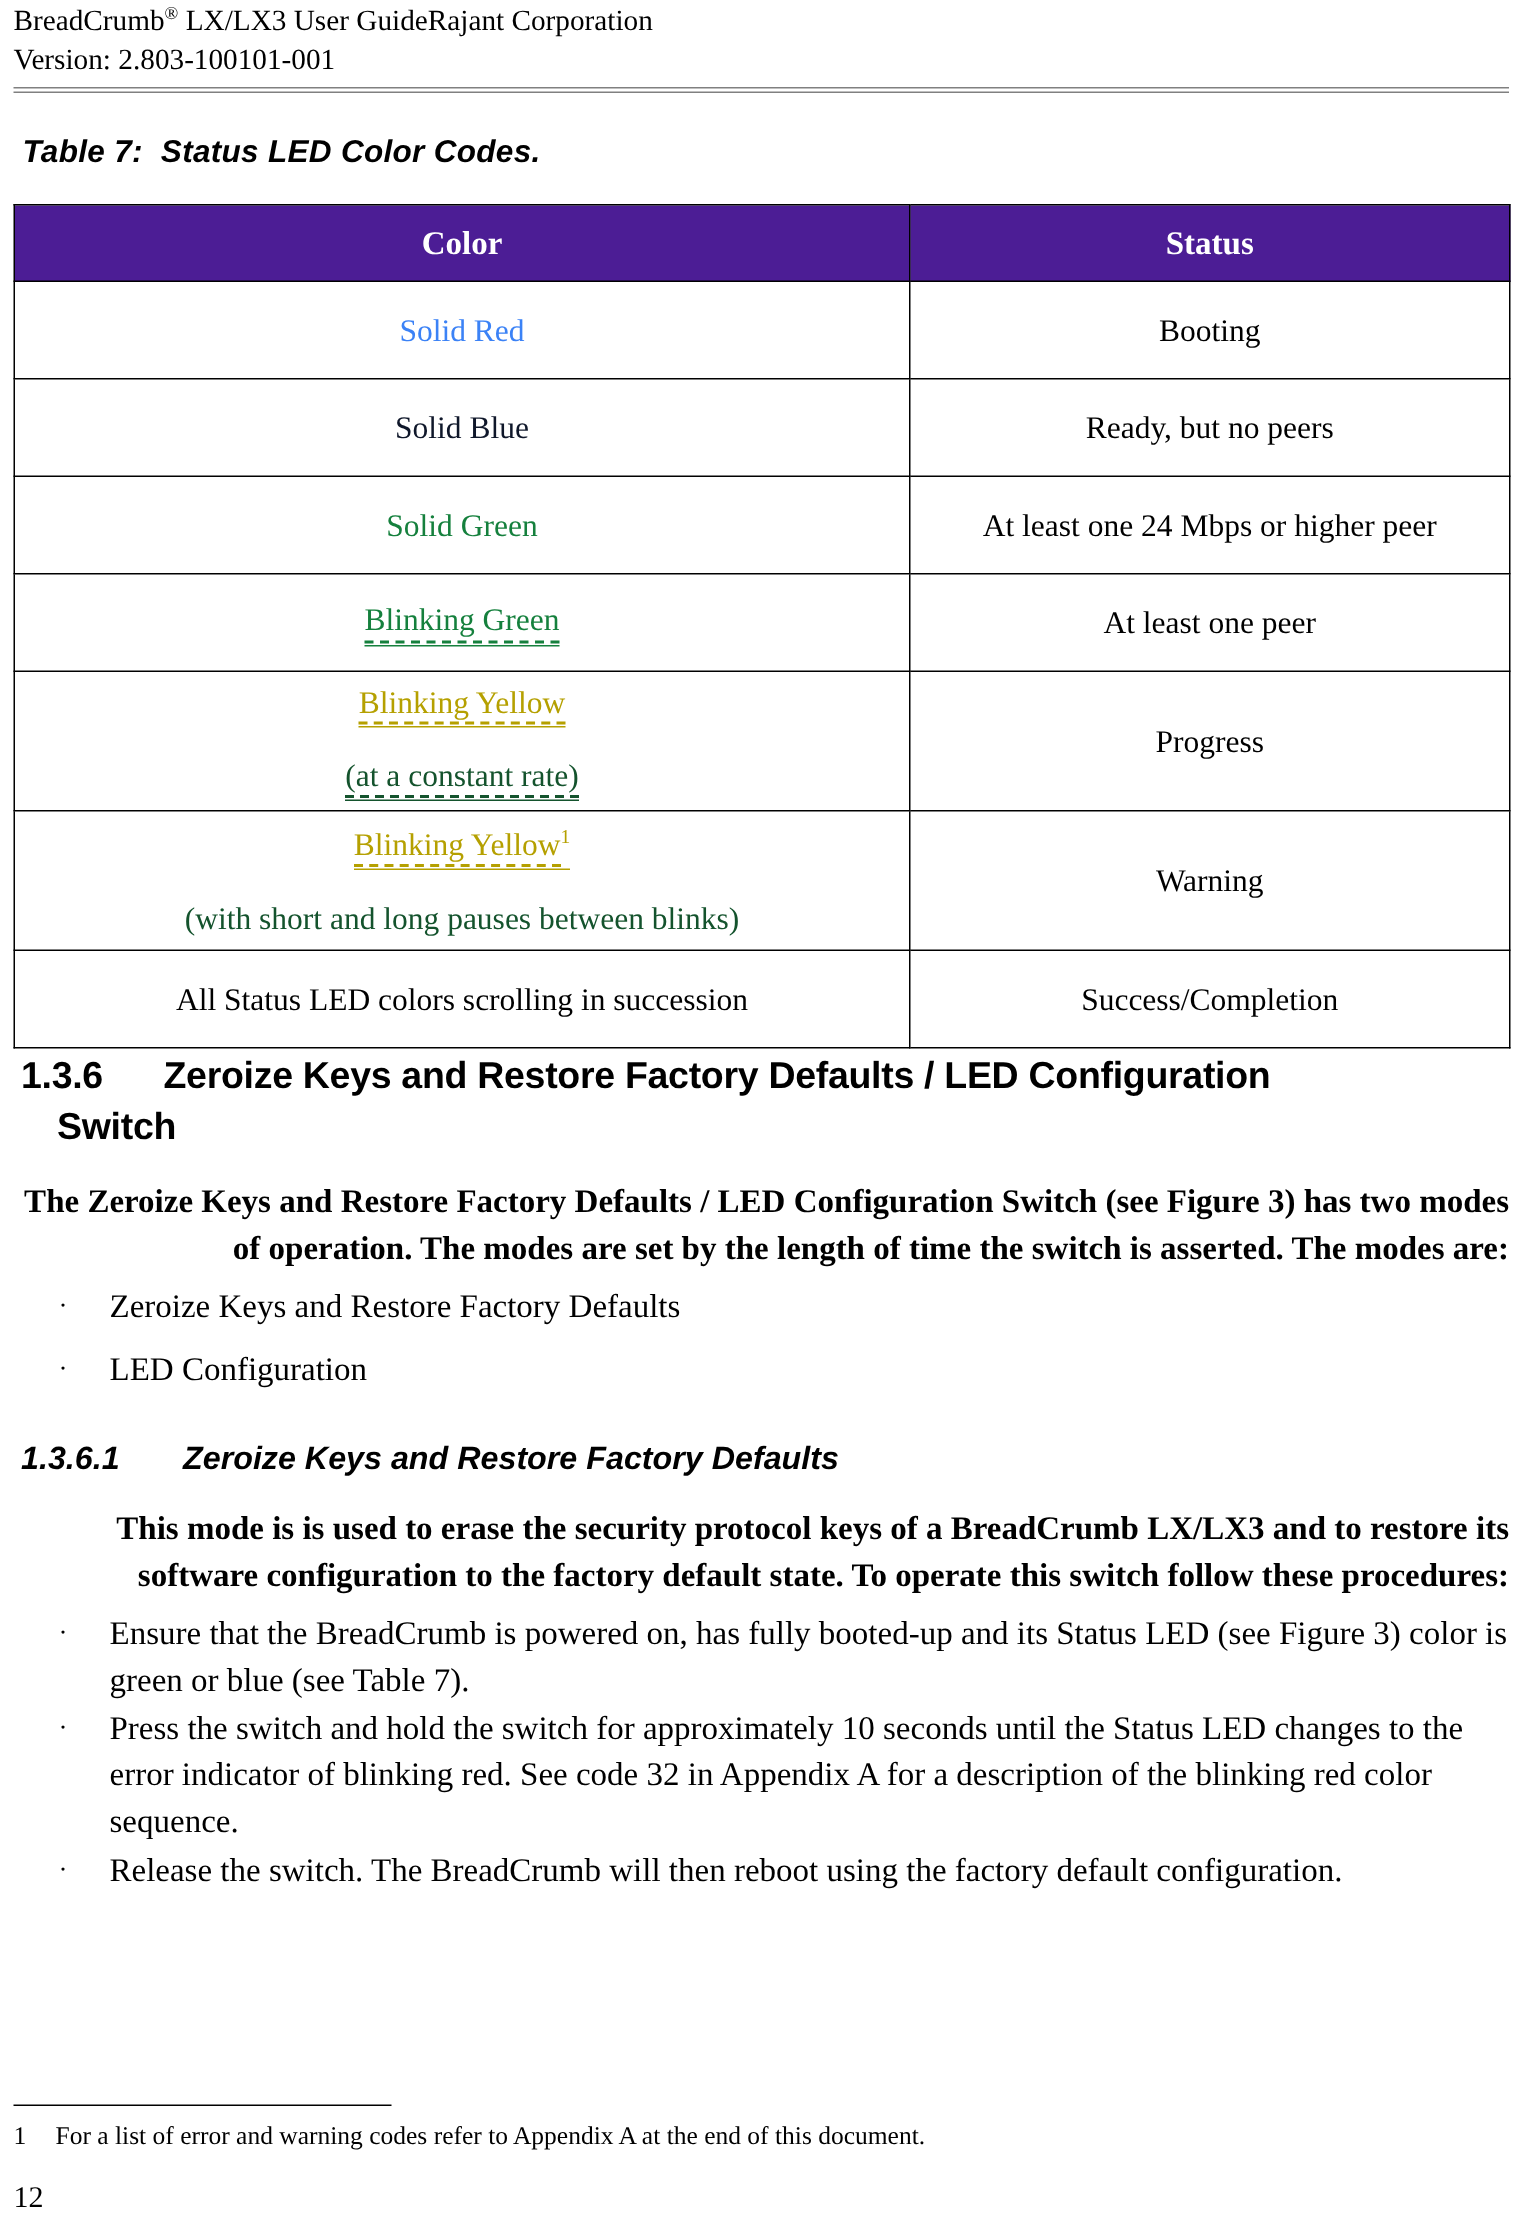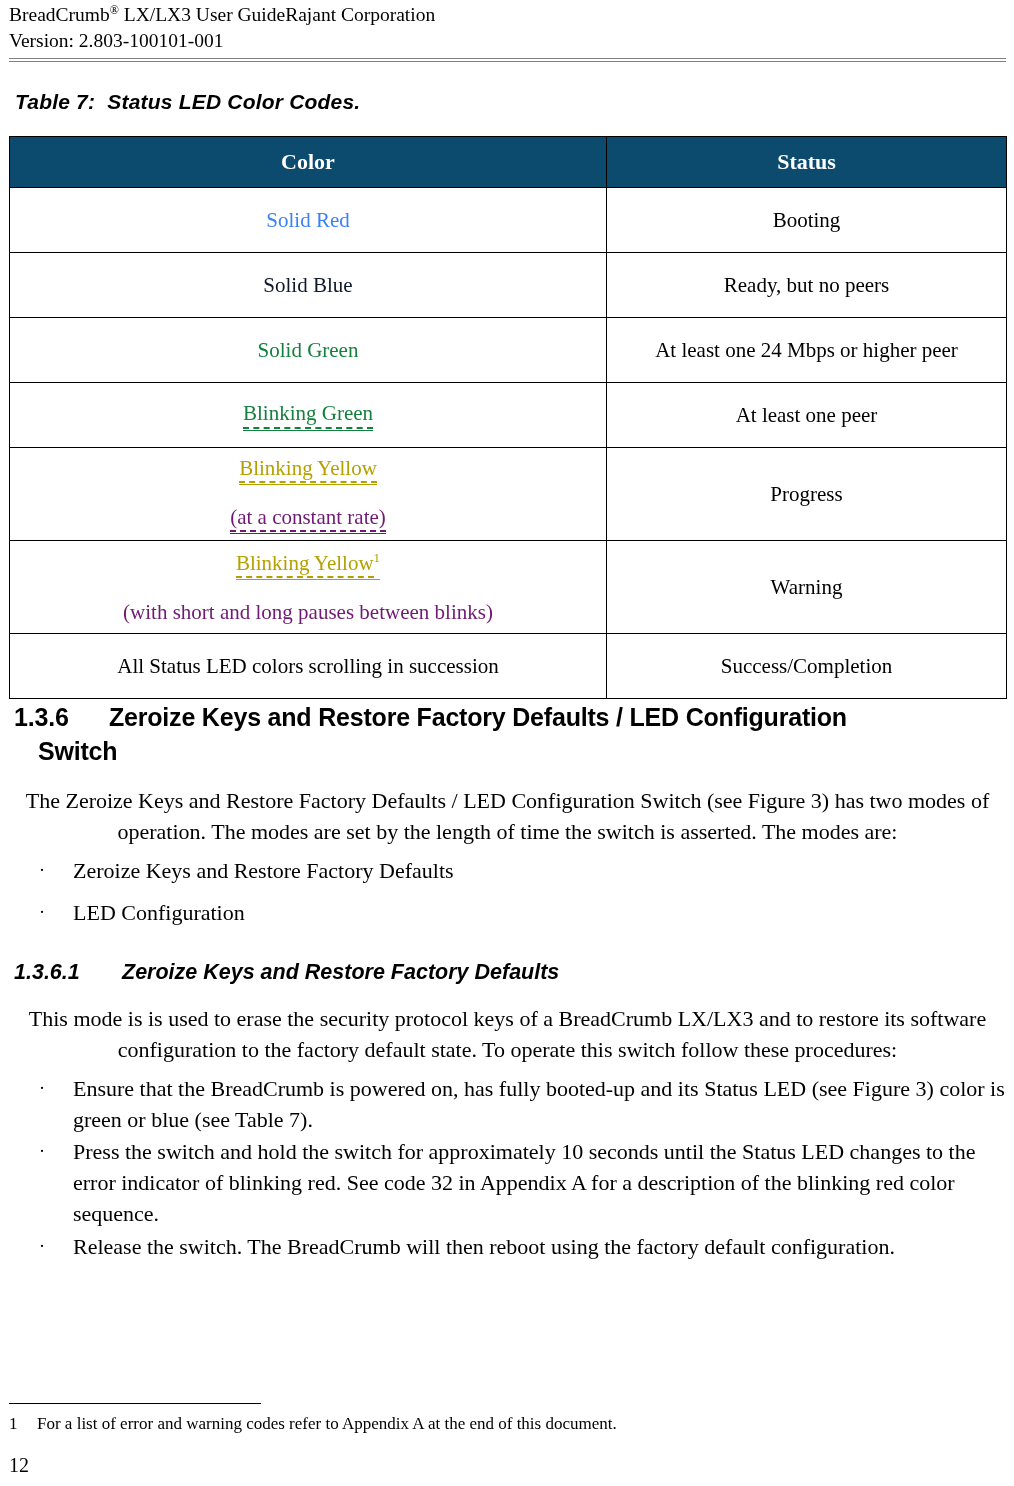--- a/index.html
+++ b/index.html
@@ -76,21 +76,21 @@
     text-align: center;
     vertical-align: middle;
     padding: 6px 4px;
     font-size: 21px;
     line-height: 28px;
   }
   .led-table col.c-color { width: 597px; }
   .led-table col.c-status { width: 400px; }
 
   .led-table thead th {
-    background: #0c4a6e;
+    background: #4c1d95;
     color: #ffffff;
     font-weight: bold;
     font-size: 22px;
     height: 42px;
     padding: 4px;
   }
 
   .row-cell { height: 52px; }
   .row-cell-tall { height: 80px; }
 
@@ -107,21 +107,21 @@
     padding-bottom: 1px;
     line-height: 1.05;
   }
   .u-both > .inner {
     display: inline-block;
     border-bottom: 2px dashed currentColor;
     padding-bottom: 2px;
   }
   .sub-note {
     display: block;
-    color: #701a75;
+    color: #14532d;
     font-size: 21px;
     margin-top: 18px;
   }
   sup.fn {
     font-size: 0.62em;
     vertical-align: super;
     line-height: 0;
   }
 
   
@@ -147,21 +147,22 @@
   .sec-title { }
 
   
   p.body {
     position: absolute;
     margin: 0;
     left: 9px;
     width: 997px;
     font-size: 22px;
     line-height: 31px;
-    text-align: center;
+    text-align: right;
+    font-weight: bold;
   }
 
   
   .bullet {
     position: absolute;
     left: 39px;
     width: 967px;
     font-size: 22px;
     line-height: 31px;
     display: flex;

